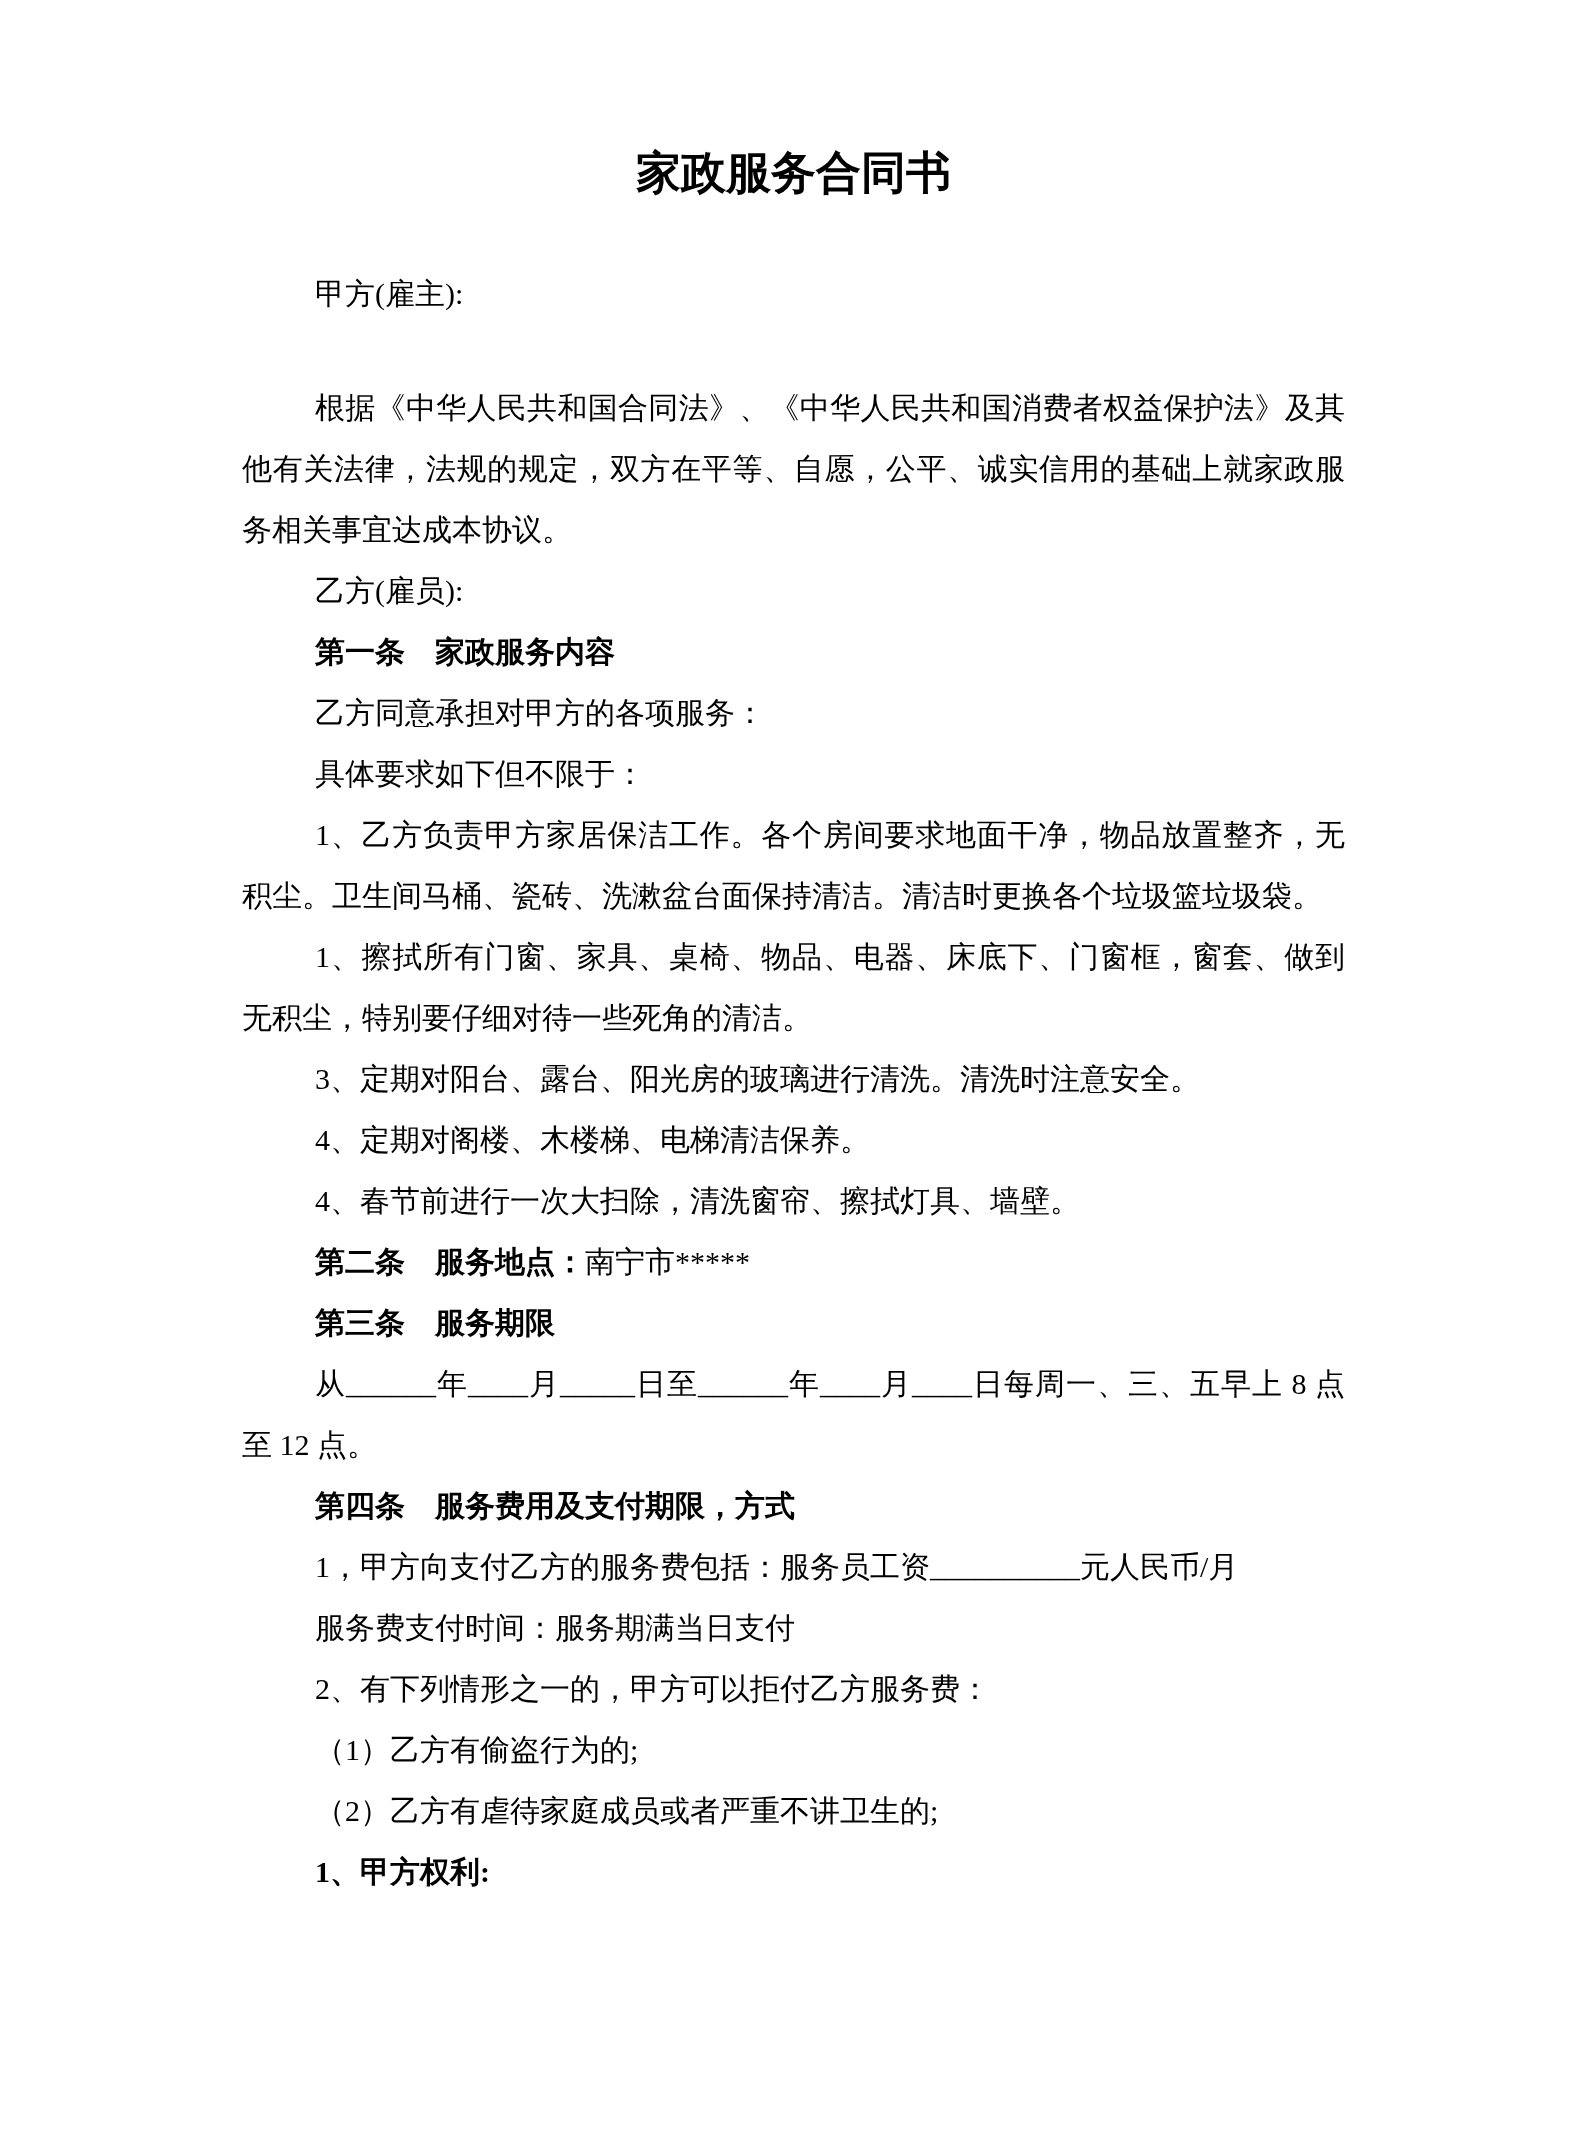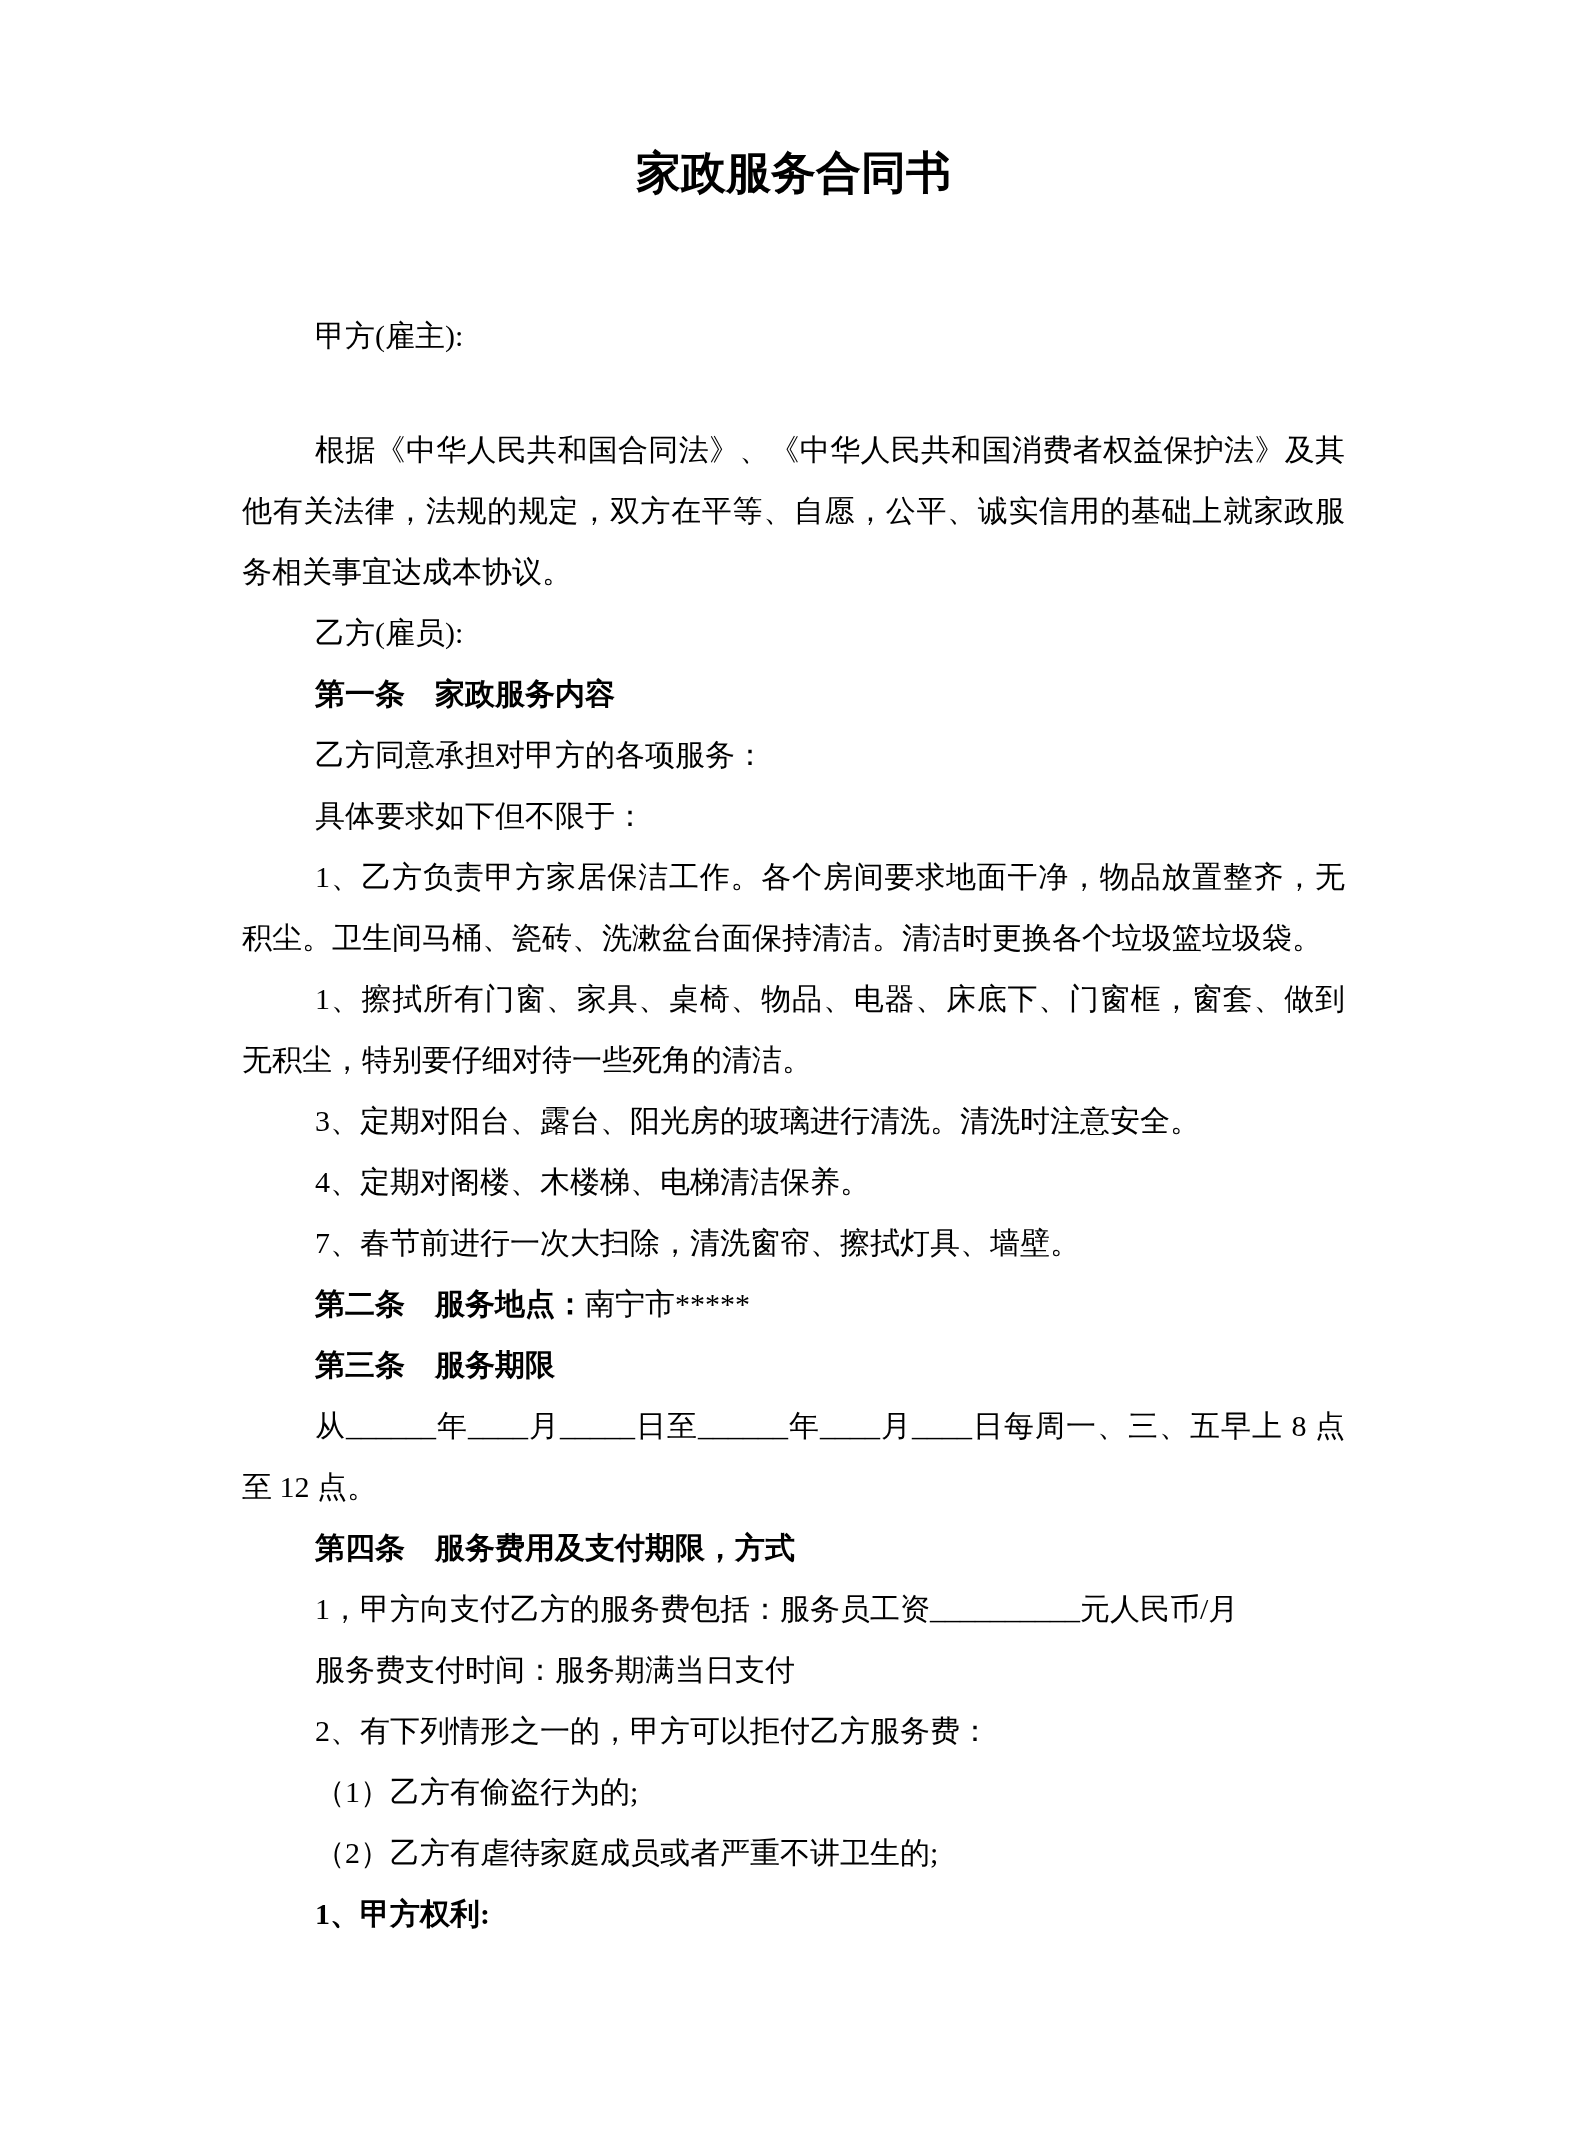--- a/index.html
+++ b/index.html
@@ -16,21 +16,21 @@
     padding: 140px 242px 60px 242px;
     font-family: "Liberation Serif", "DejaVu Serif", serif;
     font-size: 30px;
     overflow: hidden;
   }
   .title {
     font-size: 45px;
     font-weight: bold;
     text-align: center;
     line-height: 66px;
-    margin: 0 0 99px 0;
+    margin: 0 0 57px 0;
   }
   .line {
     margin: 0;
     line-height: 61px;
     text-align: justify;
   }
   .indent {
     text-indent: 73px;
   }
   .gap-top {
@@ -52,21 +52,21 @@
 
   <p class="line indent">乙方(雇员):</p>
 
   <p class="line indent bold">第一条　家政服务内容</p>
   <p class="line indent">乙方同意承担对甲方的各项服务：</p>
   <p class="line indent">具体要求如下但不限于：</p>
   <p class="line indent">1、乙方负责甲方家居保洁工作。各个房间要求地面干净，物品放置整齐，无积尘。卫生间马桶、瓷砖、洗漱盆台面保持清洁。清洁时更换各个垃圾篮垃圾袋。</p>
   <p class="line indent">1、擦拭所有门窗、家具、桌椅、物品、电器、床底下、门窗框，窗套、做到无积尘，特别要仔细对待一些死角的清洁。</p>
   <p class="line indent">3、定期对阳台、露台、阳光房的玻璃进行清洗。清洗时注意安全。</p>
   <p class="line indent">4、定期对阁楼、木楼梯、电梯清洁保养。</p>
-  <p class="line indent">7、春节前进行一次大扫除，清洗窗帘、擦拭灯具、墙壁。</p>
+  <p class="line indent">4、春节前进行一次大扫除，清洗窗帘、擦拭灯具、墙壁。</p>
 
   <p class="line indent"><span class="bold">第二条　服务地点：</span><span>南宁市*****</span></p>
 
   <p class="line indent bold">第三条　服务期限</p>
   <p class="line indent">从______年____月_____日至______年____月____日每周一、三、五早上 8 点至 12 点。</p>
 
   <p class="line indent bold">第四条　服务费用及支付期限，方式</p>
   <p class="line indent">1，甲方向支付乙方的服务费包括：服务员工资__________元人民币/月</p>
   <p class="line indent">服务费支付时间：服务期满当日支付</p>
   <p class="line indent">2、有下列情形之一的，甲方可以拒付乙方服务费：</p>

